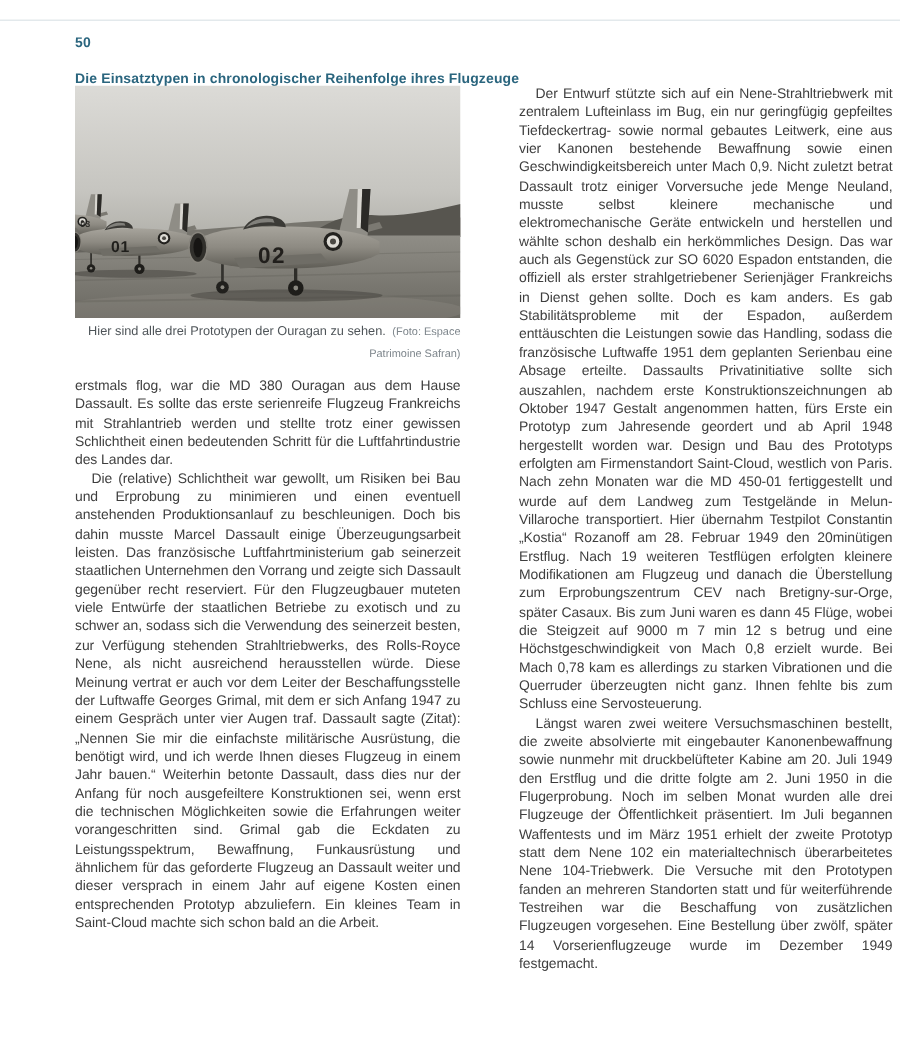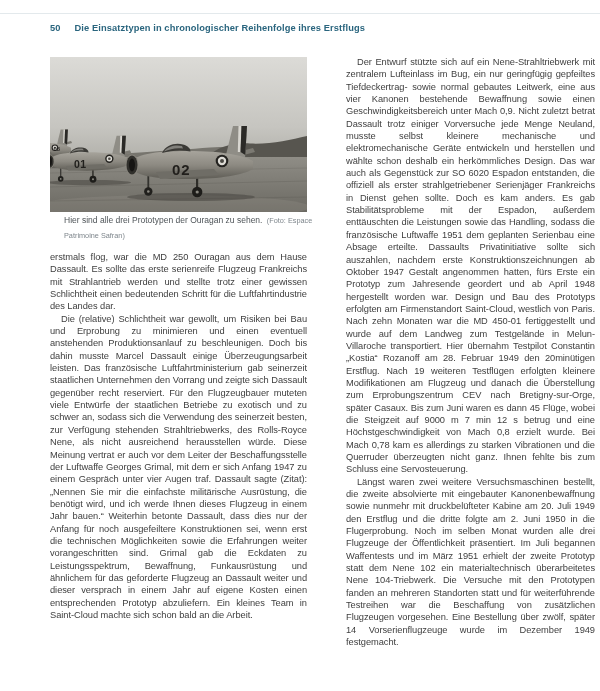--- a/index.html
+++ b/index.html
@@ -1,42 +1,42 @@
 <!DOCTYPE html>
 <html lang="de"><head>
 <meta charset="utf-8">
 <style>
   * { margin:0; padding:0; box-sizing:border-box; }
   html,body { width:600px; height:691px; }
   body { font-family:"Liberation Sans", sans-serif; background:#ffffff; }
   .page { position:relative; width:600px; height:691px; background:#ffffff; overflow:hidden; }
   .top-rule { position:absolute; left:0; top:13px; width:600px; height:1px; background:#e3e9ec; }
   .running-head { position:absolute; left:50px; top:23px; display:flex; gap:14px;
-                  font-size:9.3px; font-weight:bold; color:#2a657e; letter-spacing:.1px; }
+                  font-size:9.3px; font-weight:bold; color:#2a657e; letter-spacing:.1px;flex-direction:column; }
   .photo { position:absolute; left:50px; top:57px; width:257px; height:155px; display:block; }
-  .caption { position:absolute; left:64px; top:213px; width:257px;
-             font-size:8.5px; line-height:15px; color:#4e5458; }
+  .caption { position:absolute; left:50px; top:213px; width:257px;
+             font-size:8.5px; line-height:15px; color:#4e5458;text-align:right; }
   .caption .credit { font-size:7.3px; color:#7e868c; margin-left:2px; }
   .col { position:absolute; font-size:9.3px; line-height:12.35px; color:#3e3e3e;
          text-align:justify; letter-spacing:-0.05px; }
   .col p { hyphens:auto; -webkit-hyphens:auto; overflow-wrap:break-word; }
   .col p.indent { text-indent:11px; }
   .col-left  { left:50px;  top:251px; width:257px; }
   .col-right { left:318px; top:56px;  width:249px;margin-left:28px; }
 </style>
 </head>
 <body>
 
 <div class="page">
 
   <div class="top-rule"></div>
 
   <header class="running-head">
     <span>50</span>
-    <span>Die Einsatztypen in chronologischer Reihenfolge ihres Erstflugs</span>
+    <span>Die Einsatztypen in chronologischer Reihenfolge ihres Flugzeuge</span>
   </header>
 
   <svg class="photo" viewBox="0 0 257 155" preserveAspectRatio="none" font-family="Liberation Sans, sans-serif">
     <defs>
       <linearGradient id="sky" x1="0" y1="0" x2="0" y2="1">
         <stop offset="0" stop-color="#dcdbd7"></stop>
         <stop offset="0.7" stop-color="#c6c5c0"></stop>
         <stop offset="1" stop-color="#b3b2ac"></stop>
       </linearGradient>
       <linearGradient id="gnd" x1="0" y1="0" x2="0" y2="1">
@@ -94,21 +94,21 @@
     <use href="#jet" transform="translate(76,68)"></use>
     <text x="122" y="118" font-size="15" font-weight="bold" fill="#211f1c" letter-spacing="1">02</text>
   </svg>
 
   <div class="caption">
     <span>Hier sind alle drei Prototypen der Ouragan zu sehen.</span>
     <span class="credit">(Foto: Espace Patrimoine Safran)</span>
   </div>
 
   <div class="col col-left">
-    <p>erstmals flog, war die MD 250 Ouragan aus dem Hause Dassault. Es sollte das erste serienreife Flugzeug Frankreichs mit Strahlantrieb werden und stellte trotz einer gewissen Schlichtheit einen bedeutenden Schritt für die Luftfahrtindustrie des Landes dar.</p>
+    <p>erstmals flog, war die MD 380 Ouragan aus dem Hause Dassault. Es sollte das erste serienreife Flugzeug Frankreichs mit Strahlantrieb werden und stellte trotz einer gewissen Schlichtheit einen bedeutenden Schritt für die Luftfahrtindustrie des Landes dar.</p>
     <p class="indent">Die (relative) Schlichtheit war gewollt, um Risiken bei Bau und Erprobung zu minimieren und einen eventuell anstehenden Produktionsanlauf zu beschleunigen. Doch bis dahin musste Marcel Dassault einige Überzeugungsarbeit leisten. Das französische Luftfahrtministerium gab seinerzeit staatlichen Unternehmen den Vorrang und zeigte sich Dassault gegenüber recht reserviert. Für den Flugzeugbauer muteten viele Entwürfe der staatlichen Betriebe zu exotisch und zu schwer an, sodass sich die Verwendung des seinerzeit besten, zur Verfügung stehenden Strahltriebwerks, des Rolls-Royce Nene, als nicht ausreichend herausstellen würde. Diese Meinung vertrat er auch vor dem Leiter der Beschaffungsstelle der Luftwaffe Georges Grimal, mit dem er sich Anfang 1947 zu einem Gespräch unter vier Augen traf. Dassault sagte (Zitat): „Nennen Sie mir die einfachste militärische Ausrüstung, die benötigt wird, und ich werde Ihnen dieses Flugzeug in einem Jahr bauen.“ Weiterhin betonte Dassault, dass dies nur der Anfang für noch ausgefeiltere Konstruktionen sei, wenn erst die technischen Möglichkeiten sowie die Erfahrungen weiter vorangeschritten sind. Grimal gab die Eckdaten zu Leistungsspektrum, Bewaffnung, Funkausrüstung und ähnlichem für das geforderte Flugzeug an Dassault weiter und dieser versprach in einem Jahr auf eigene Kosten einen entsprechenden Prototyp abzuliefern. Ein kleines Team in Saint-Cloud machte sich schon bald an die Arbeit.</p>
   </div>
 
   <div class="col col-right">
     <p class="indent">Der Entwurf stützte sich auf ein Nene-Strahltriebwerk mit zentralem Lufteinlass im Bug, ein nur geringfügig gepfeiltes Tiefdeckertrag- sowie normal gebautes Leitwerk, eine aus vier Kanonen bestehende Bewaffnung sowie einen Geschwindigkeitsbereich unter Mach 0,9. Nicht zuletzt betrat Dassault trotz einiger Vorversuche jede Menge Neuland, musste selbst kleinere mechanische und elektromechanische Geräte entwickeln und herstellen und wählte schon deshalb ein herkömmliches Design. Das war auch als Gegenstück zur SO 6020 Espadon entstanden, die offiziell als erster strahlgetriebener Serienjäger Frankreichs in Dienst gehen sollte. Doch es kam anders. Es gab Stabilitätsprobleme mit der Espadon, außerdem enttäuschten die Leistungen sowie das Handling, sodass die französische Luftwaffe 1951 dem geplanten Serienbau eine Absage erteilte. Dassaults Privatinitiative sollte sich auszahlen, nachdem erste Konstruktionszeichnungen ab Oktober 1947 Gestalt angenommen hatten, fürs Erste ein Prototyp zum Jahresende geordert und ab April 1948 hergestellt worden war. Design und Bau des Prototyps erfolgten am Firmenstandort Saint-Cloud, westlich von Paris. Nach zehn Monaten war die MD 450-01 fertiggestellt und wurde auf dem Landweg zum Testgelände in Melun-Villaroche transportiert. Hier übernahm Testpilot Constantin „Kostia“ Rozanoff am 28. Februar 1949 den 20minütigen Erstflug. Nach 19 weiteren Testflügen erfolgten kleinere Modifikationen am Flugzeug und danach die Überstellung zum Erprobungszentrum CEV nach Bretigny-sur-Orge, später Casaux. Bis zum Juni waren es dann 45 Flüge, wobei die Steigzeit auf 9000 m 7 min 12 s betrug und eine Höchstgeschwindigkeit von Mach 0,8 erzielt wurde. Bei Mach 0,78 kam es allerdings zu starken Vibrationen und die Querruder überzeugten nicht ganz. Ihnen fehlte bis zum Schluss eine Servosteuerung.</p>
     <p class="indent">Längst waren zwei weitere Versuchsmaschinen bestellt, die zweite absolvierte mit eingebauter Kanonenbewaffnung sowie nunmehr mit druckbelüfteter Kabine am 20. Juli 1949 den Erstflug und die dritte folgte am 2. Juni 1950 in die Flugerprobung. Noch im selben Monat wurden alle drei Flugzeuge der Öffentlichkeit präsentiert. Im Juli begannen Waffentests und im März 1951 erhielt der zweite Prototyp statt dem Nene 102 ein materialtechnisch überarbeitetes Nene 104-Triebwerk. Die Versuche mit den Prototypen fanden an mehreren Standorten statt und für weiterführende Testreihen war die Beschaffung von zusätzlichen Flugzeugen vorgesehen. Eine Bestellung über zwölf, später 14 Vorserienflugzeuge wurde im Dezember 1949 festgemacht.</p>
   </div>
 
 </div>
 

